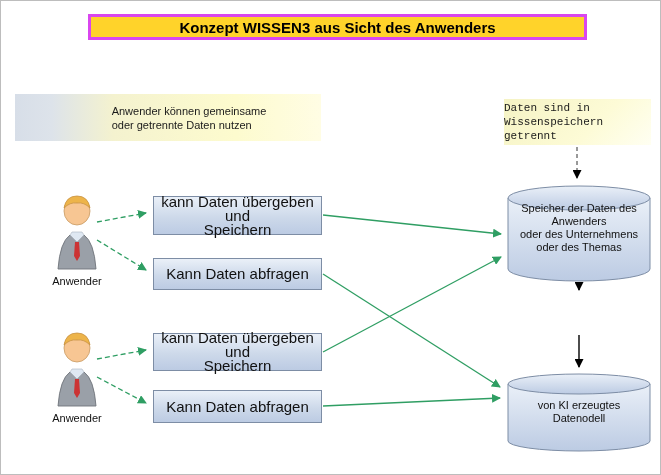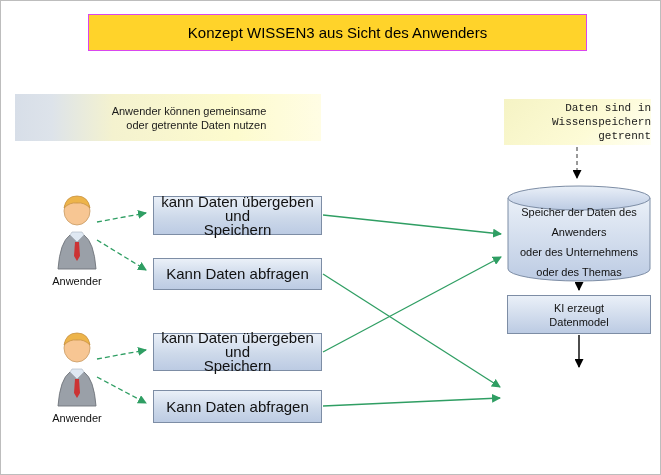--- a/index.html
+++ b/index.html
@@ -1,26 +1,26 @@
 <!DOCTYPE html>
 <html><head>
 <meta charset="utf-8">
 <style>
   * { margin:0; padding:0; box-sizing:border-box; }
   body { font-family:"Liberation Sans", sans-serif; background:#ffffff; }
   .canvas { position:relative; width:661px; height:475px; background:#ffffff; border:1px solid #bdbdbd; overflow:hidden; }
 
-  .title-box { position:absolute; left:87px; top:13px; width:499px; height:37px;
-    background:#ffd32a; border:1px solid #d946ef;
+  .title-box { position:absolute; left:87px; top:13px; width:499px; height:26px;
+    background:#ffd32a; border:3px solid #d946ef;
     display:flex; align-items:center; justify-content:center;
-    font-weight:normal; font-size:15px; color:#000; }
+    font-weight:bold; font-size:15px; color:#000; }
 
   .note { position:absolute; font-size:11px; line-height:14px;
     display:flex; align-items:center; justify-content:center;
-    text-align:right; white-space:pre-line; color:#1a1a1a; }
+    text-align:left; white-space:pre-line; color:#1a1a1a; }
   .note-left { left:14px; top:93px; width:306px; height:47px; padding-left:42px;
     background:linear-gradient(to right, #d7dee8 0%, #dde3ea 12%, #f4f2cf 32%, #fdfbce 72%, #fffde4 100%); }
   .note-right { left:503px; top:98px; width:147px; height:46px;
     background:linear-gradient(135deg, #f5f3c4 0%, #fdfbd6 60%, #fffff2 100%);font-family:Liberation Mono, monospace; }
 
   .action { position:absolute; left:152px; width:169px;
     background:linear-gradient(to bottom, #eaf0f8 0%, #cdd9ea 55%, #bccbe3 100%);
     border:1px solid #7d8da5; color:#111;
     display:flex; align-items:center; justify-content:center;
     text-align:center; font-size:15px; line-height:14px; white-space:pre-line; }
@@ -33,21 +33,21 @@
     background:linear-gradient(to bottom, #eaf0f8, #bccbe3);
     border:1px solid #7d8da5; color:#111;
     display:flex; align-items:center; justify-content:center;
     text-align:center; font-size:11px; line-height:14px; white-space:pre-line; }
 
   .cyl { position:absolute; left:506px; width:144px; }
   .cyl1 { top:184px; height:97px; }
   .cyl2 { top:372px; height:79px; }
   .cyl svg.shape { position:absolute; left:0; top:0; width:100%; height:100%; }
   .cyl-text { position:absolute; left:4px; right:4px; text-align:center;
-    font-size:11px; line-height:20px; white-space:pre-line; color:#111; }
+    font-size:11px; line-height:13px; white-space:pre-line; color:#111; }
   .cyl1 .cyl-text { top:17px; }
   .cyl2 .cyl-text { top:26px; }
 
   .person { position:absolute; left:53px; width:46px; height:76px; }
   .person1 { top:193px; }
   .person2 { top:330px; }
   .actor-label { position:absolute; left:26px; width:100px;
     text-align:center; font-size:11px; color:#111; }
   .actor-label1 { top:274px; }
   .actor-label2 { top:411px; }
@@ -105,23 +105,35 @@
       </defs>
       <path d="M1 13 L1 84 A71 12 0 0 0 143 84 L143 13" fill="url(#gcyl1)" stroke="#7d8da5" stroke-width="1"></path>
       <ellipse cx="72" cy="13" rx="71" ry="12" fill="url(#gcyl1)" stroke="#7d8da5" stroke-width="1"></ellipse>
     </svg>
     <div class="cyl-text">Speicher der Daten des
 Anwenders
 oder des Unternehmens
 oder des Themas</div>
   </div>
 
-  <div class="proc">KI erzeugt
-Datenmodel</div>
 
+  <div class="cyl cyl2">
+    <svg class="shape" viewBox="0 0 144 79" preserveAspectRatio="none">
+      <defs>
+        <linearGradient id="gcyl2" x1="0" y1="0" x2="0" y2="1">
+          <stop offset="0" stop-color="#eaf0f8"></stop>
+            <stop offset="1" stop-color="#bccbe3"></stop>
+        </linearGradient>
+      </defs>
+      <path d="M1 11 L1 68 A71 10 0 0 0 143 68 L143 11" fill="url(#gcyl2)" stroke="#7d8da5" stroke-width="1"></path>
+      <ellipse cx="72" cy="11" rx="71" ry="10" fill="url(#gcyl2)" stroke="#7d8da5" stroke-width="1"></ellipse>
+    </svg>
+    <div class="cyl-text">von KI erzeugtes
+Datenodell</div>
+  </div>
 
   <svg class="arrows" width="661" height="475" viewBox="0 0 661 475">
     <defs>
       <marker id="ag" markerUnits="userSpaceOnUse" markerWidth="9" markerHeight="9" refX="8" refY="4.5" orient="auto">
         <path d="M0 0 L9 4.5 L0 9 Z" fill="#2f9e63"></path>
       </marker>
       <marker id="ab" markerUnits="userSpaceOnUse" markerWidth="9" markerHeight="9" refX="8" refY="4.5" orient="auto">
         <path d="M0 0 L9 4.5 L0 9 Z" fill="#000000"></path>
       </marker>
     </defs>

